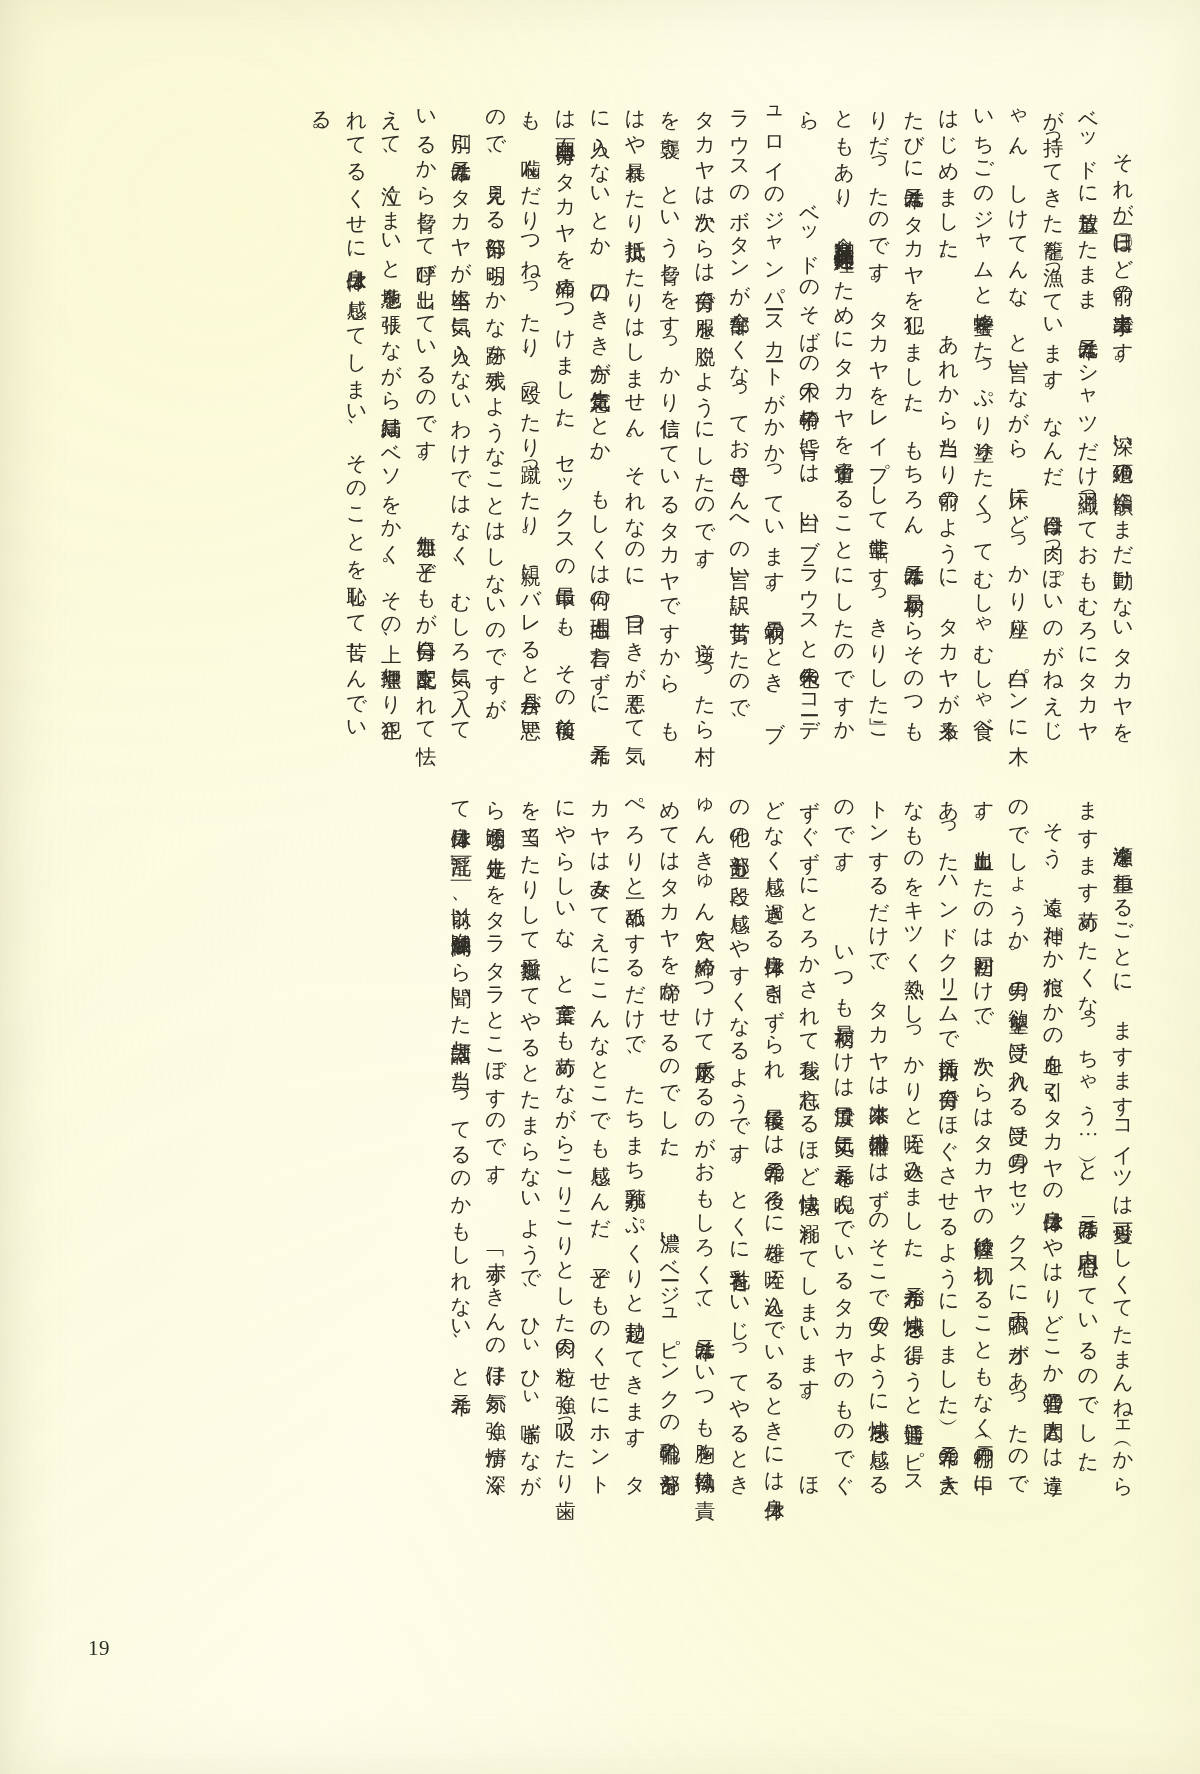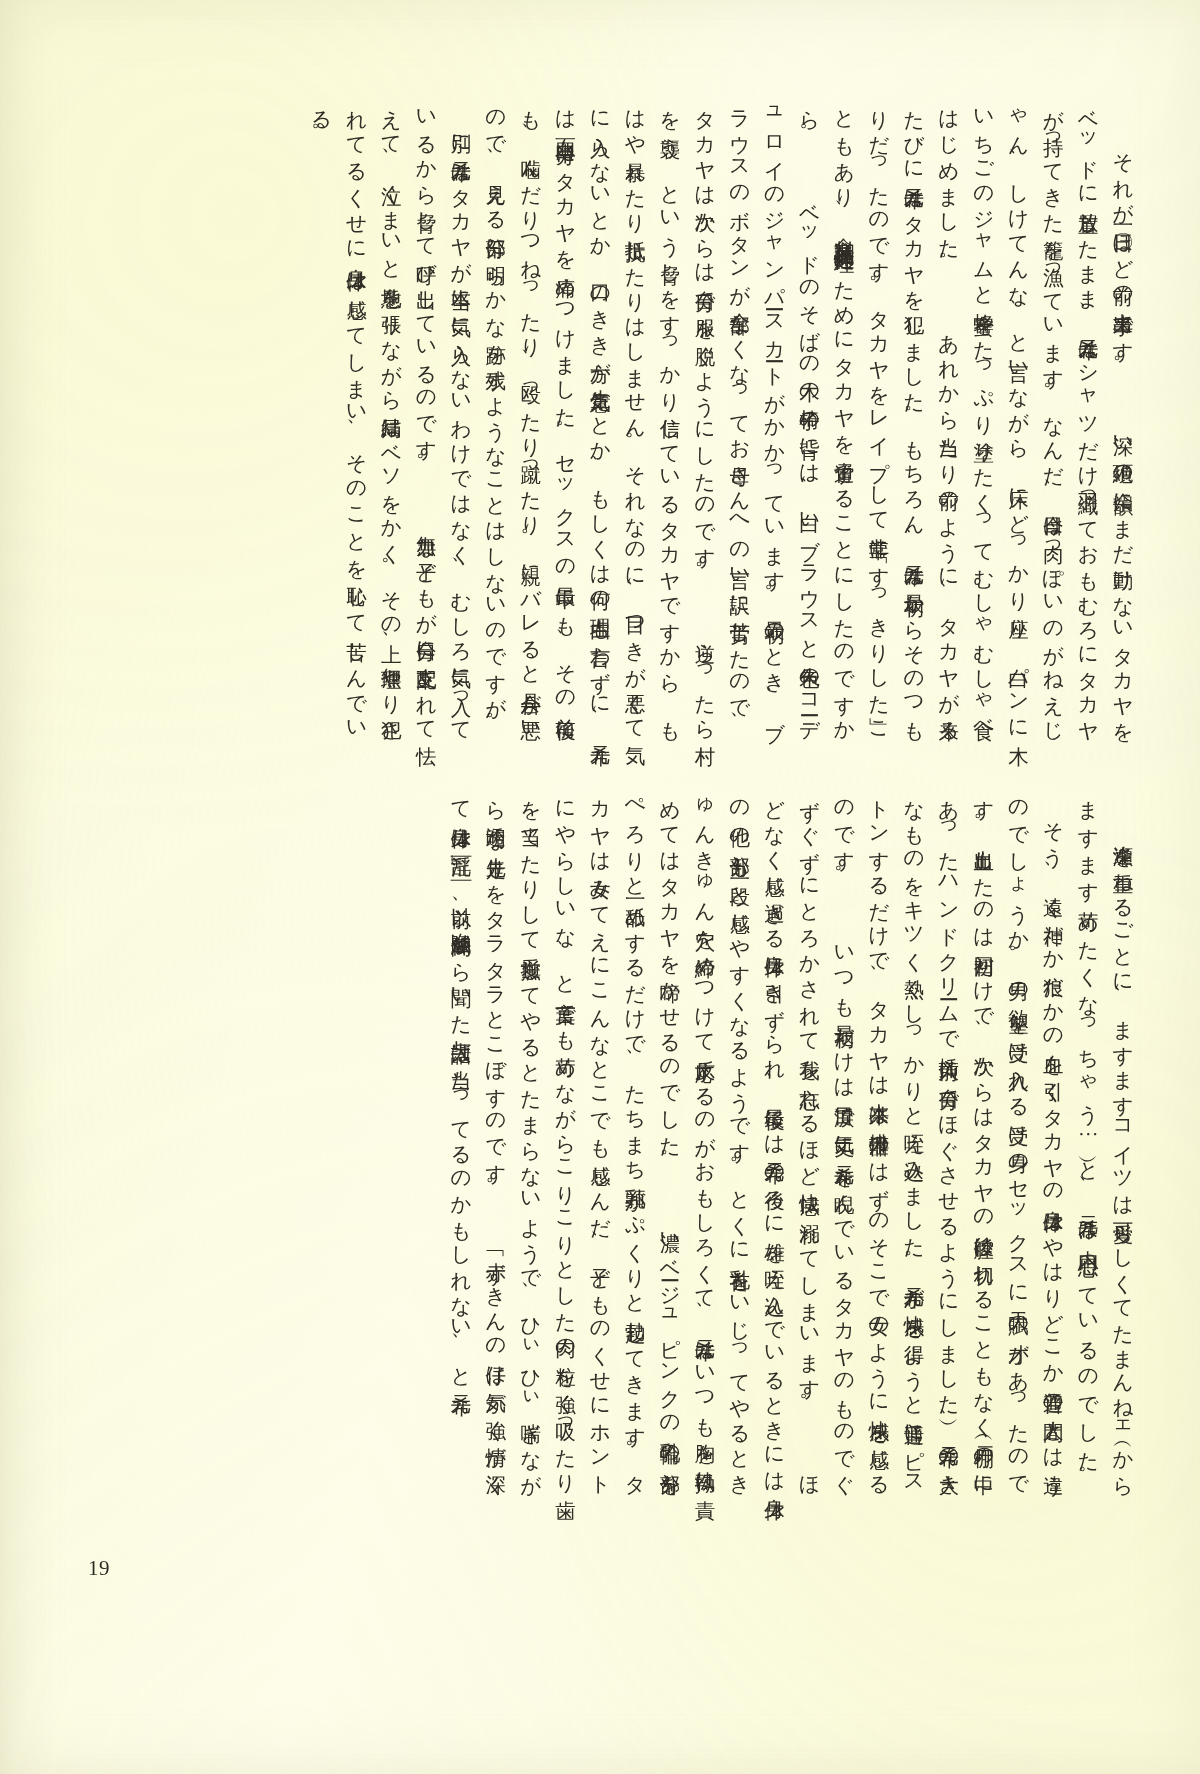--- a/index.html
+++ b/index.html
@@ -69,21 +69,21 @@
   #block-bottom {
     top: 786px;
     left: 88px;
     width: 1052px;
     height: 700px;
   }
 
   #page-number {
     position: absolute;
     left: 88px;
-    top: 1556px;
+    top: 1636px;
     font-size: 21px;
     letter-spacing: .5px;
     color: #2c2b24;
     font-family: "Liberation Serif", "DejaVu Serif", serif;
   }
 </style>
 </head>
 <body>
 
 <div id="page">

